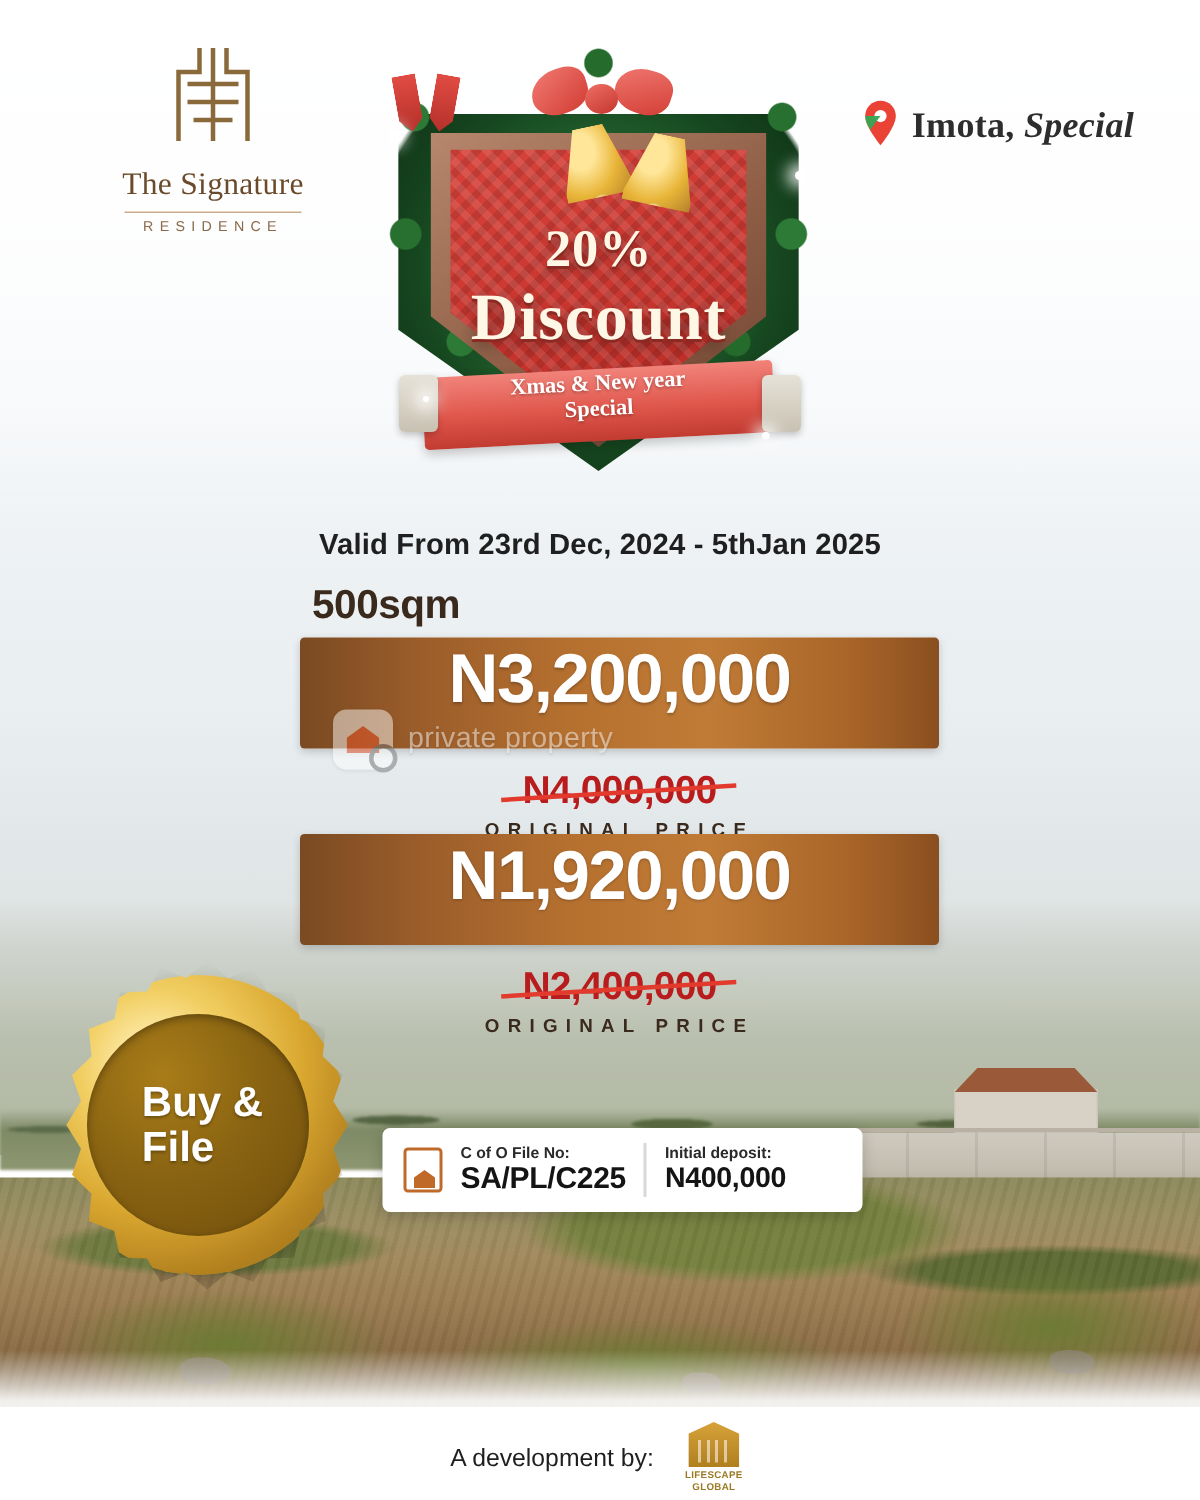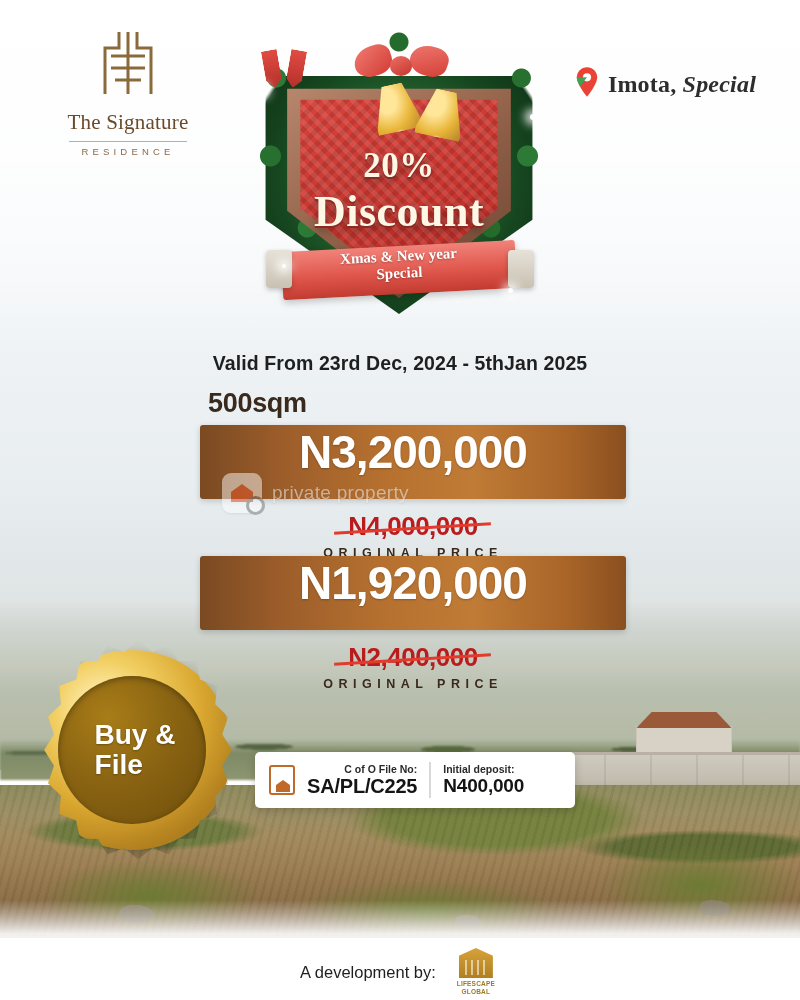--- a/index.html
+++ b/index.html
@@ -97,21 +97,21 @@
     position:absolute; left:0; top:900px; width:800px; height:56px;
     background: linear-gradient(to bottom, rgba(255,255,255,0) 0%, rgba(255,255,255,.9) 60%, #fff 100%);
   }
   .footer-band{
     position:absolute; left:0; top:938px; width:800px; height:62px;
     background:#ffffff;
   }
 
   
   .brand {
-    position:absolute; left:48px; top:26px; width:160px; text-align:center;
+    position:absolute; left:62px; top:26px; width:160px; text-align:center;
   }
   .brand-mark {
     width:74px; height:74px; margin:0 auto 10px;
     position:relative;
   }
   .brand-name {
     font-family:"Liberation Serif", serif;
     font-size:21px; color:#6a4a2a; letter-spacing:.2px;
   }
   .brand-sub {
@@ -313,21 +313,21 @@
   }
   .doc-icon{
     width:26px; height:30px; border:2px solid #c06a2a; border-radius:3px;
     position:relative; flex:0 0 auto;
   }
   .doc-icon:before{
     content:""; position:absolute; left:5px; top:13px; width:14px; height:12px;
     background:#c06a2a;
     clip-path: polygon(0 100%, 0 42%, 50% 0, 100% 42%, 100% 100%);
   }
-  .cofo-left{ display:flex; flex-direction:column;text-align:right; }
+  .cofo-left{ display:flex; flex-direction:column; }
   .cofo-cap{ font-size:10.5px; color:#2a2a2a; font-weight:700; }
   .cofo-val{ font-size:20px; font-weight:700; color:#141414; letter-spacing:-.2px; }
   .cofo-div{ width:2px; height:36px; background:#d8d8d8; }
   .cofo-right{ display:flex; flex-direction:column; }
   .cofo-cap2{ font-size:10.5px; color:#2a2a2a; font-weight:700; text-align:left; }
   .cofo-val2{ font-size:19px; font-weight:700; color:#141414; letter-spacing:-.2px; text-align:center; }
 
   
   .watermark{
     position:absolute; left:222px; top:466px; width:360px; height:54px;

